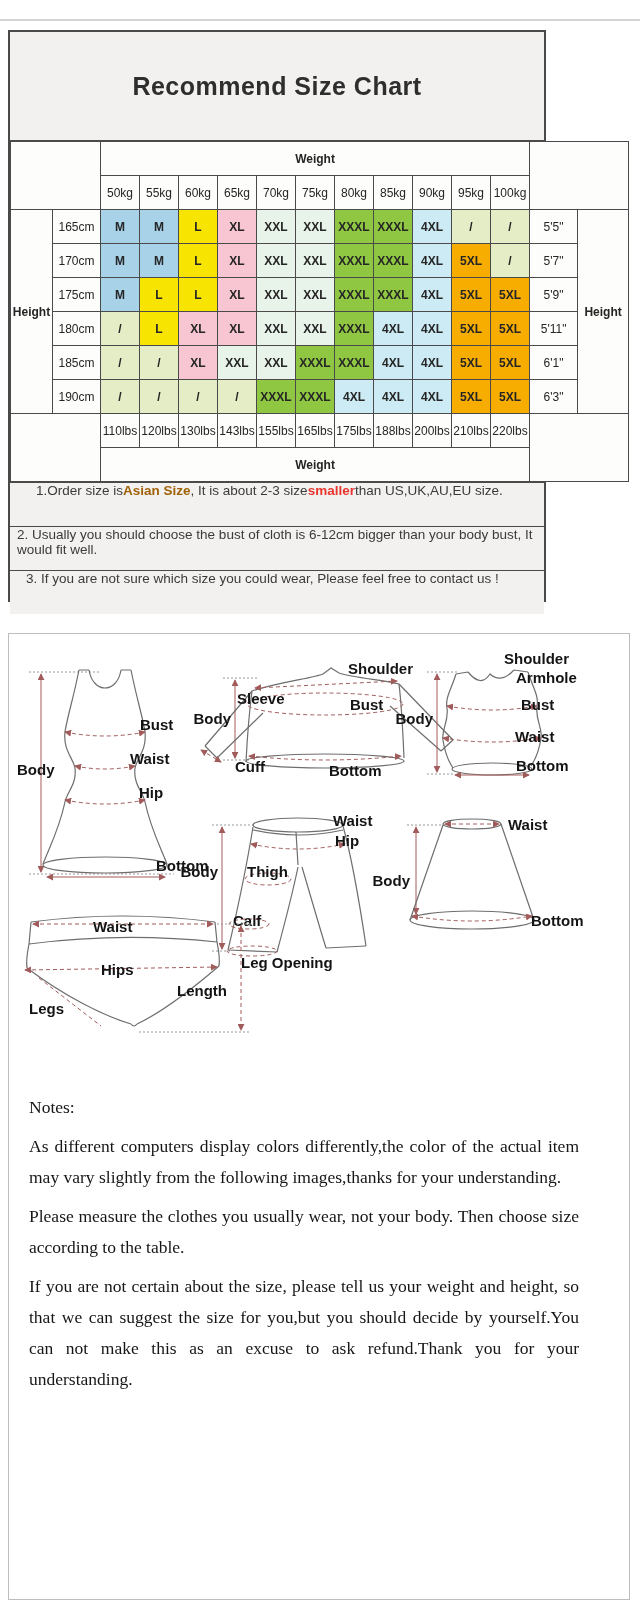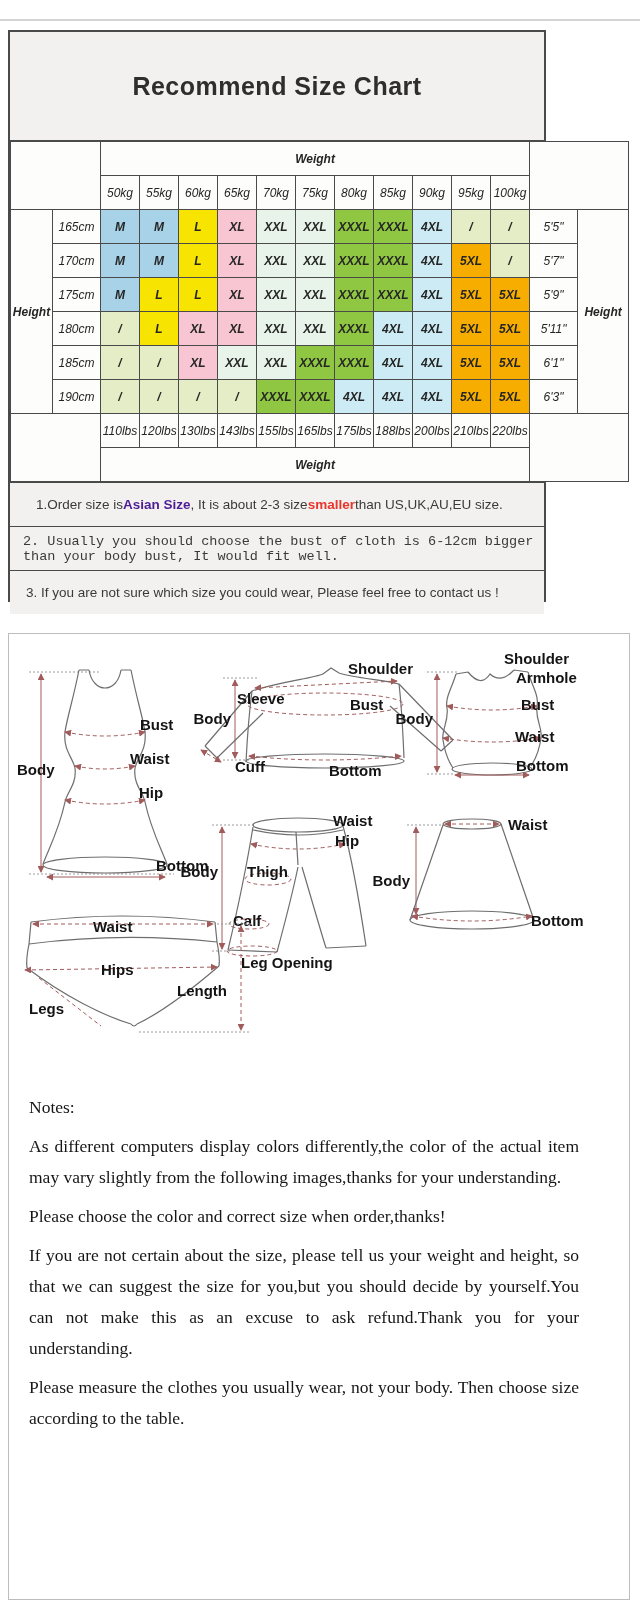--- a/index.html
+++ b/index.html
@@ -10,36 +10,36 @@
   .top-edge-line{position:absolute;top:19px;left:0;width:640px;height:2px;background:#d6d4d2;}
 
   
   .sec1{
     position:absolute;left:8px;top:30px;width:538px;height:572px;
     border:2px solid #4a4a4a;background:#f2f1ef;box-sizing:border-box;
   }
   .title-band{height:108px;border-bottom:1px solid #4a4a4a;display:flex;align-items:center;justify-content:center;}
   .title-band h1{margin:0;font-size:25px;font-weight:bold;color:#2e2e2e;letter-spacing:.5px;}
 
-  table.size-table{border-collapse:collapse;table-layout:fixed;width:618px;font-style:italic;}
+  table.size-table{border-collapse:collapse;table-layout:fixed;width:618px;}
   table.size-table td{
     border:1px solid #4a4a4a;text-align:center;vertical-align:middle;
     font-size:12px;height:33px;padding:0;background:#fdfdfc;overflow:hidden;white-space:nowrap;
   }
   td.hdr{font-weight:bold;font-size:13px;background:#f2f1ef;}
   td.empty{background:#f2f1ef;}
   td.sz{font-weight:600;}
   td.kg,td.lbs{background:#f8f7f6;}
 
   .note-row{
-    height:43px;border-top:1px solid #4a4a4a;display:flex;align-items:center;
+    height:43px;border-top:1px solid #4a4a4a;display:flex;align-items:flex-start;
     font-size:13.5px;color:#3a3a3a;background:#f2f1ef;
   }
   .note-row.n1{padding-left:26px;}
-  .note-row.n2{padding-left:13px;font-family:Liberation Mono, monospace;}
+  .note-row.n2{padding-left:7px;}
   .note-row.n3{padding-left:16px;}
   .note-row .red{font-weight:bold;}
 
   
   .sec2{
     position:absolute;left:8px;top:633px;width:622px;height:967px;
     border:1px solid #bdbdbd;background:#fff;box-sizing:border-box;
   }
   .diagram-svg{position:absolute;left:0;top:0;}
   .diagram-svg text{font-family:"Liberation Sans",sans-serif;font-size:15px;font-weight:600;fill:#141414;}
@@ -210,21 +210,21 @@
       <td colspan="2" rowspan="2" class="empty"></td>
     </tr>
     <tr>
       <td colspan="11" class="hdr">Weight</td>
     </tr>
   </tbody>
     </table>
 
   <div class="note-row n1">
     <span>1.Order size is </span>
-      <span class="red accent" style="color: #4c1d95;">Asian Size</span>
+      <span class="red accent" style="color: #a16207;">Asian Size</span>
       <span>, It is about 2-3 size </span>
       <span class="red accent" style="color: rgb(232, 53, 46);">smaller</span>
       <span> than US,UK,AU,EU size.</span>
   </div>
   <div class="note-row n2">
     <span>2. Usually you should choose the bust of cloth is 6-12cm bigger than your body bust, It would fit well.</span>
   </div>
   <div class="note-row n3">
     <span>3. If you are not sure which size you could wear, Please feel free to contact us !</span>
   </div>
@@ -345,17 +345,16 @@
       <text x="84" y="298">Waist</text>
       <text x="92" y="341">Hips</text>
       <text x="20" y="380">Legs</text>
       <text x="168" y="362">Length</text>
     </g>
   </svg>
 
   <div class="notes-text">
     <p class="heading">Notes:</p>
     <p>As different computers display colors differently,the color of the actual item may vary slightly from the following images,thanks for your understanding.</p>
-    <p>Please choose the color and correct size when order,thanks!</p>
+    <p>Please measure the clothes you usually wear, not your body. Then choose size according to the table.</p>
     <p>If you are not certain about the size, please tell us your weight and height, so that we can suggest the size for you,but you should decide by yourself.You can not make this as an excuse to ask refund.Thank you for your understanding.</p>
-    <p>Please measure the clothes you usually wear, not your body. Then choose size according to the table.</p>
   </div>
 </div>
 
 </body></html>

